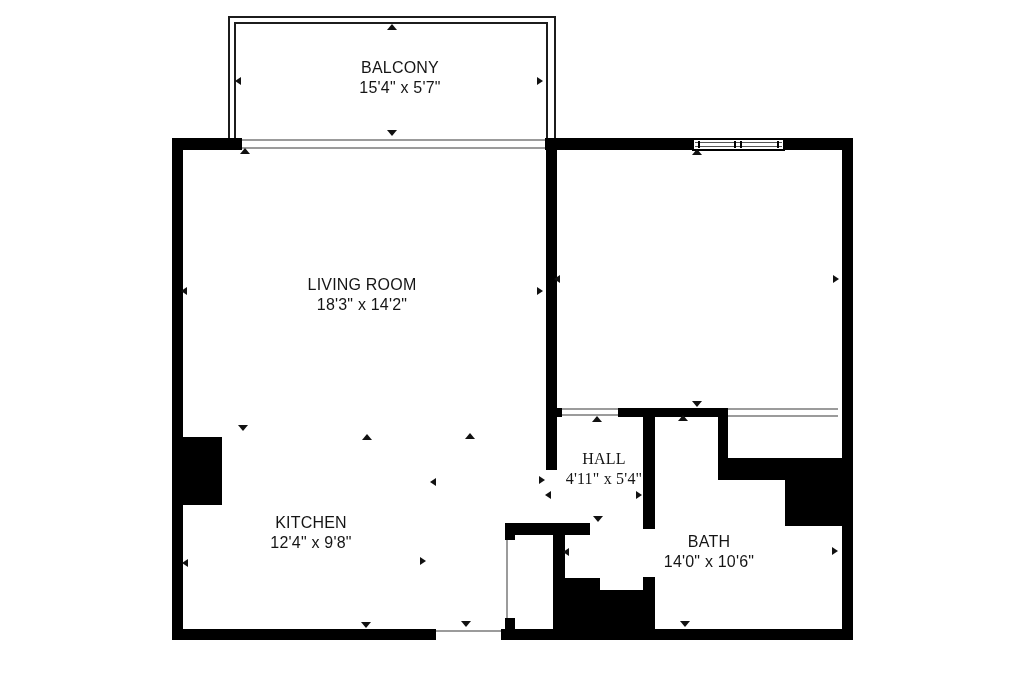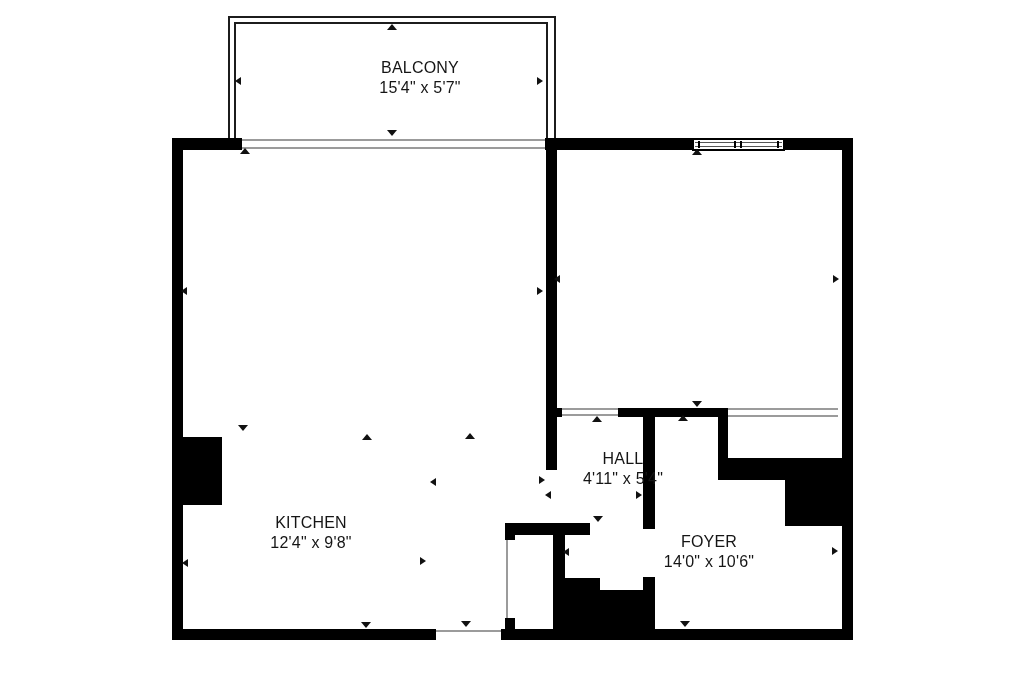--- a/index.html
+++ b/index.html
@@ -75,34 +75,38 @@
 
   <div class="window" style="left:692px;top:138px;width:93px;height:13px;">
     <span class="railline" style="top:2px;"></span>
     <span class="railline" style="bottom:2px;"></span>
     <span class="mull" style="left:4px;"></span>
     <span class="mull" style="left:40px;"></span>
     <span class="mull" style="left:46px;"></span>
     <span class="mull" style="left:83px;"></span>
   </div>
 
-  <div class="room-label" style="left: 420px; top: 58px;">
+  <div class="room-label" style="left: 400px; top: 58px;">
     <div>BALCONY</div>
     <div>15'4" x 5'7"</div>
   </div>
-  <div class="room-label" style="left: 623px; top: 449px;">
+  <div class="room-label" style="left: 362px; top: 275px;">
+    <div>LIVING ROOM</div>
+    <div>18'3" x 14'2"</div>
+  </div>
+  <div class="room-label" style="left: 604px; top: 449px; font-family: Liberation Serif, serif;">
     <div>HALL</div>
     <div>4'11" x 5'4"</div>
   </div>
   <div class="room-label" style="left: 311px; top: 513px;">
     <div>KITCHEN</div>
     <div>12'4" x 9'8"</div>
   </div>
   <div class="room-label" style="left: 709px; top: 532px;">
-    <div>FOYER</div>
+    <div>BATH</div>
     <div>14'0" x 10'6"</div>
   </div>
 
   <div id="arrow-layer">
       <div class="arrow arrow-up" style="left: 387px; top: 24px;"></div>
       <div class="arrow arrow-left" style="left: 235px; top: 77px;"></div>
       <div class="arrow arrow-right" style="left: 537px; top: 77px;"></div>
       <div class="arrow arrow-down" style="left: 387px; top: 130px;"></div>
       <div class="arrow arrow-up" style="left: 240px; top: 148px;"></div>
       <div class="arrow arrow-left" style="left: 181px; top: 287px;"></div>

